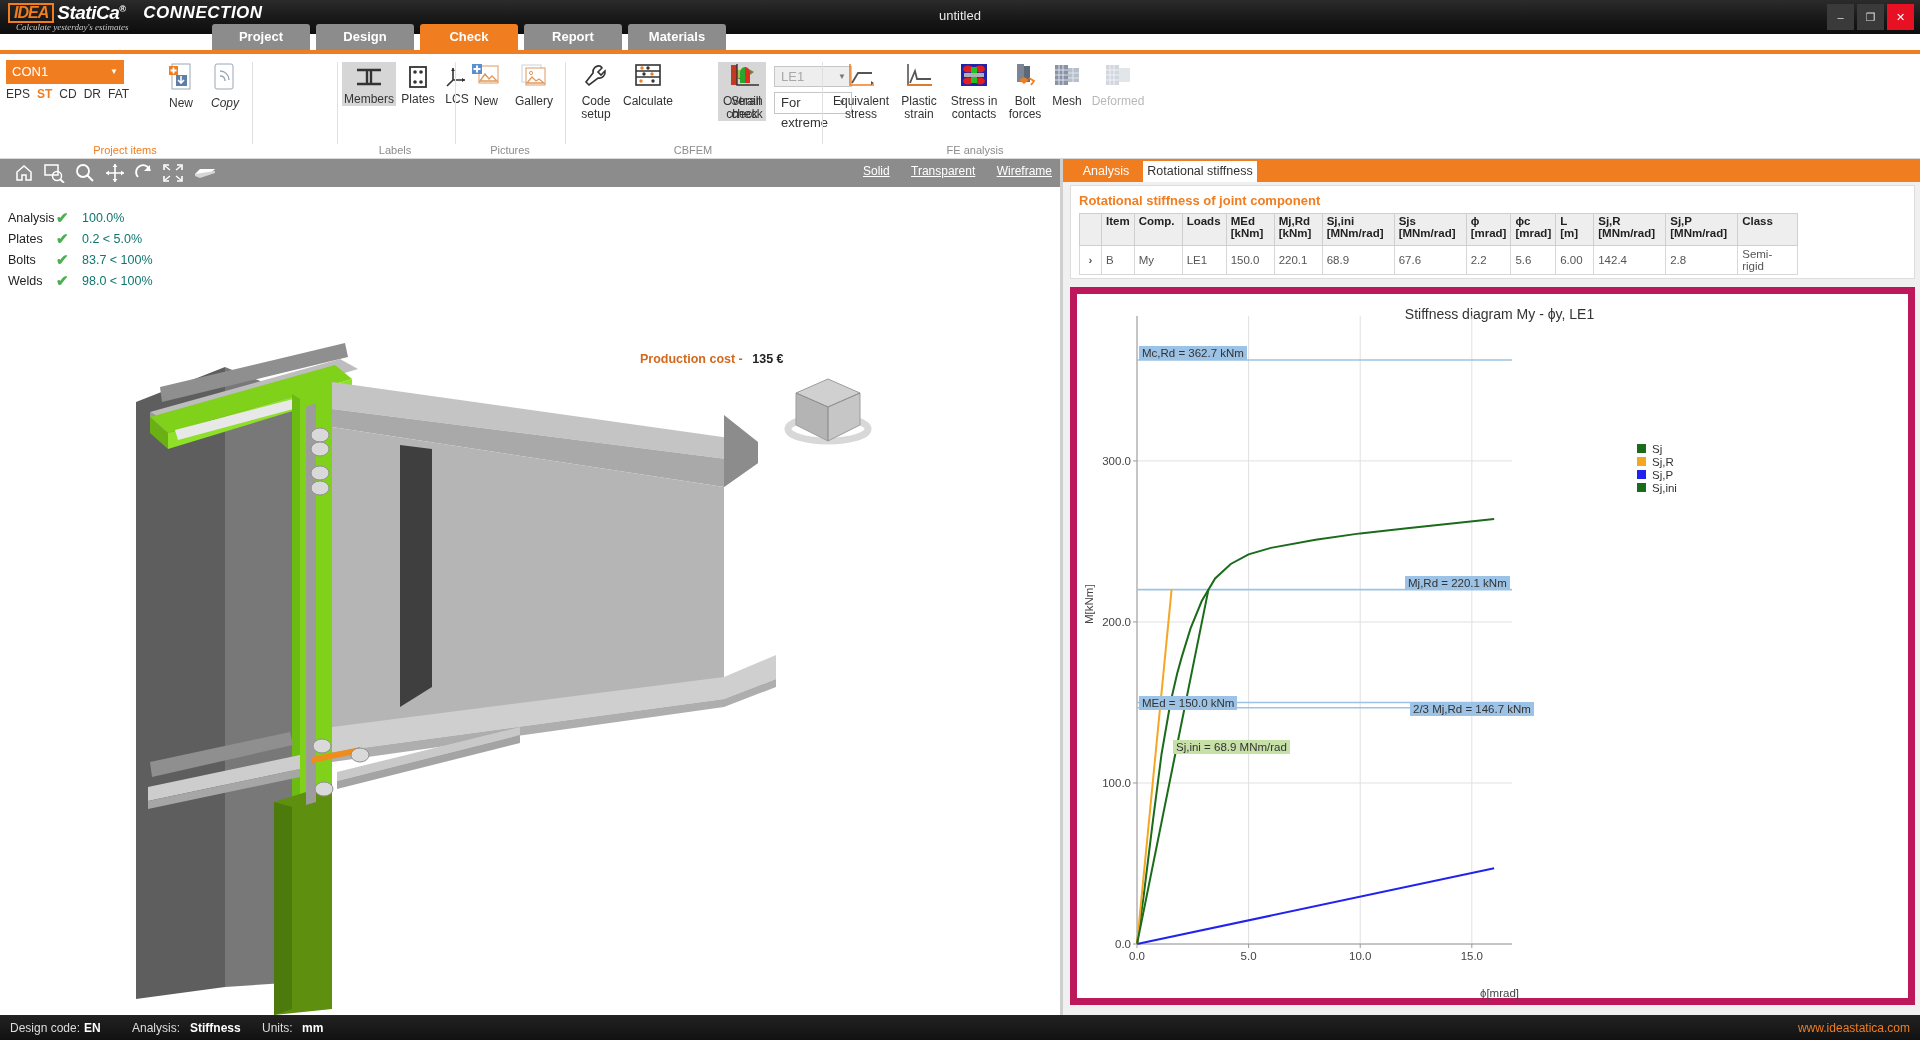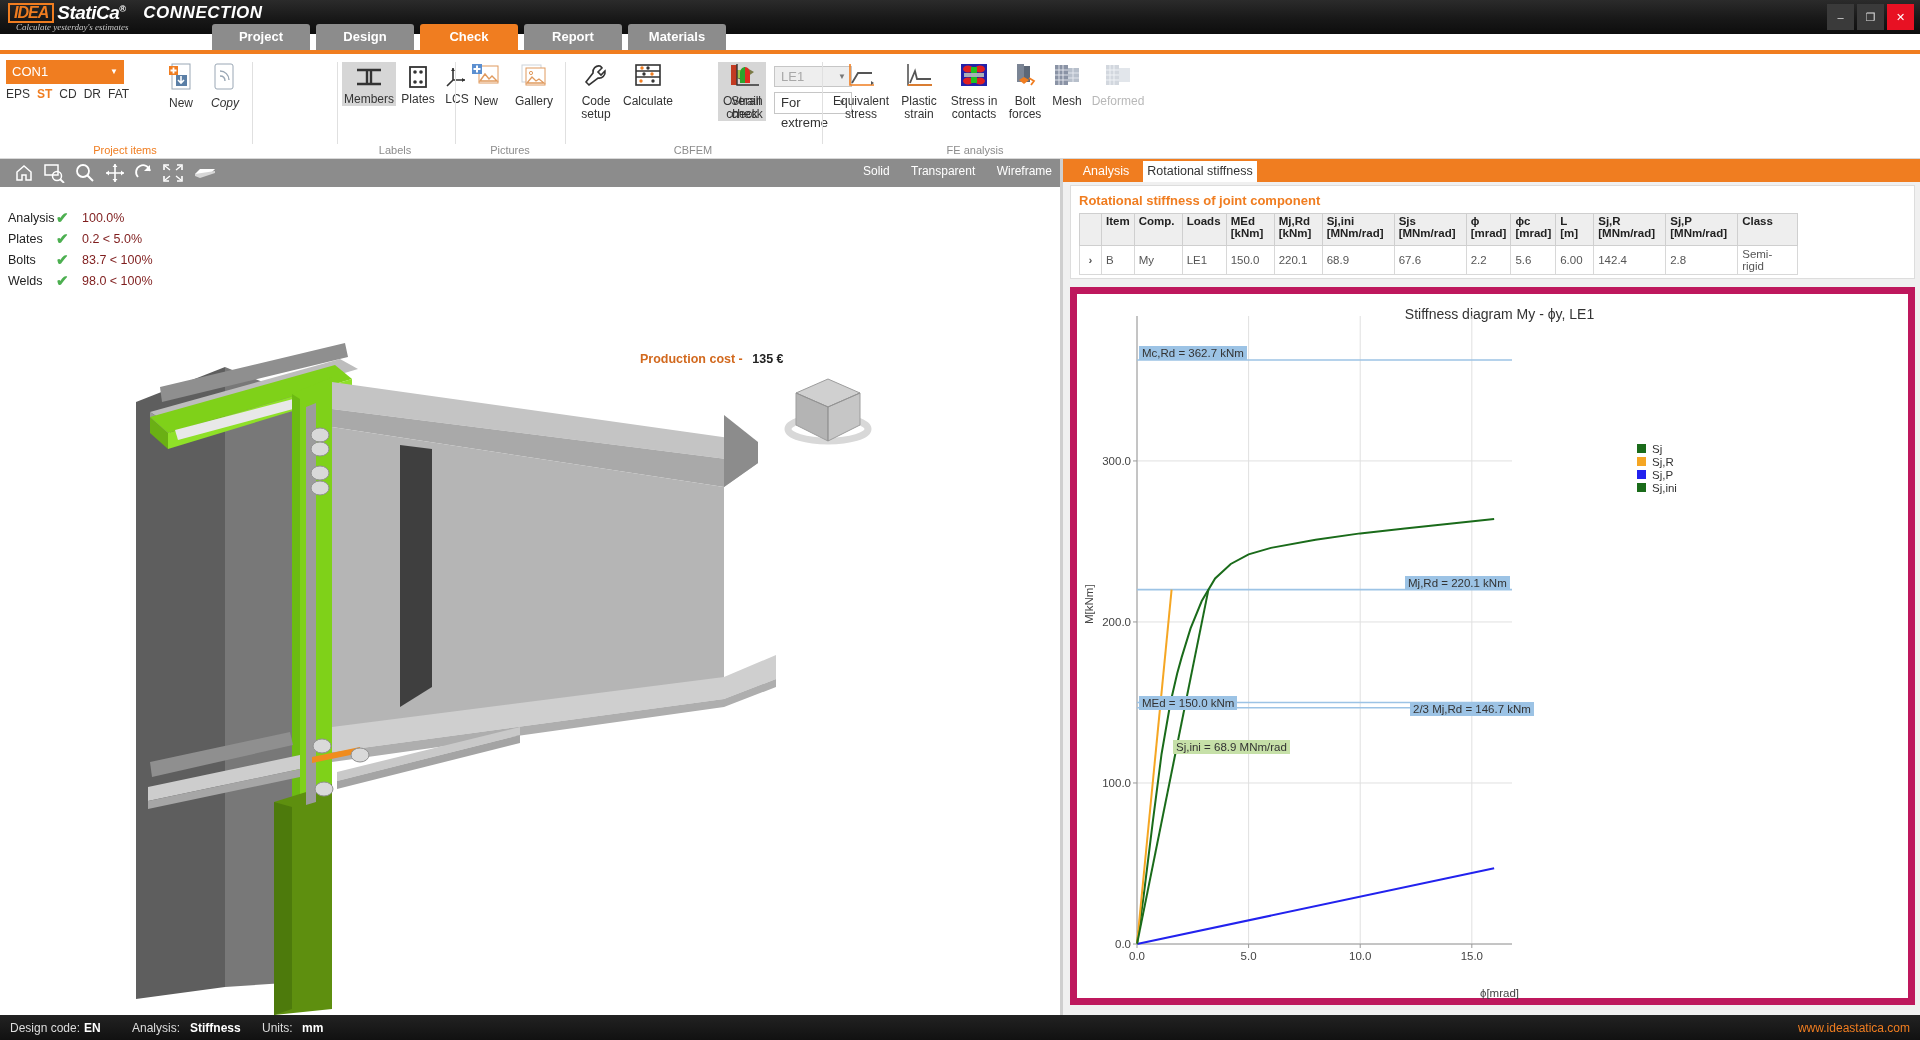--- a/index.html
+++ b/index.html
@@ -100,31 +100,31 @@
   }
   .sel-box.dis{ background:#eeeeee; color:#a8a8a8; }
   .sel-box .ar{ position:absolute; right:5px; top:0; font-size:8px; color:#777; }
   
   #viewbar{
     position:absolute; left:0; top:159px; width:1060px; height:28px;
     background:#8c8c8c;
   }
   .vicon{ position:absolute; top:4px; width:22px; height:20px; cursor:default; }
   #rendermodes{ position:absolute; right:8px; top:5px; font-size:12px; color:#fff; }
-  #rendermodes span{ margin-left:18px; cursor:default; }
+  #rendermodes span{ margin-left:18px; cursor:default;text-decoration:underline; }
   
   #view3d{
     position:absolute; left:0; top:187px; width:1060px; height:828px;
     background:#ffffff; overflow:hidden;
   }
   #checks{ position:absolute; left:8px; top:20px; font-size:12.5px; }
   #checks .row{ height:21px; display:flex; align-items:center; }
   #checks .nm{ width:48px; color:#222; }
   #checks .ck{ width:26px; color:#4caf50; font-size:15px; font-weight:bold; }
-  #checks .vl{ color:#7f1d1d; }
+  #checks .vl{ color:#0f766e; }
   #prodcost{
     position:absolute; left:640px; top:165px; font-size:12.5px;
     font-weight:bold; color:#d2691e;
   }
   #prodcost .val{ color:#222; margin-left:6px; }
   
   #rightpanel{
     position:absolute; left:1063px; top:159px; width:857px; height:856px;
     background:#f0f0f0;
   }
@@ -192,20 +192,21 @@
   }
 </style>
 </head>
 <body>
 
 <div id="titlebar">
   <div id="logo-area">
     <span class="logo-idea">IDEA</span><span class="logo-statica"><span>StatiCa</span><span class="logo-sup">®</span></span><span class="logo-connection">CONNECTION</span>
     <div class="logo-tagline">Calculate yesterday's estimates</div>
   </div>
+  <div id="window-title">untitled</div>
   <div id="winbtns">
     <div class="winbtn">–</div>
     <div class="winbtn">❐</div>
     <div class="winbtn close">✕</div>
   </div>
 </div>
 
 <div id="tabbar">
   <div class="tab" style="left:212px; width:98px;">Project</div>
   <div class="tab" style="left:316px; width:98px;">Design</div>

